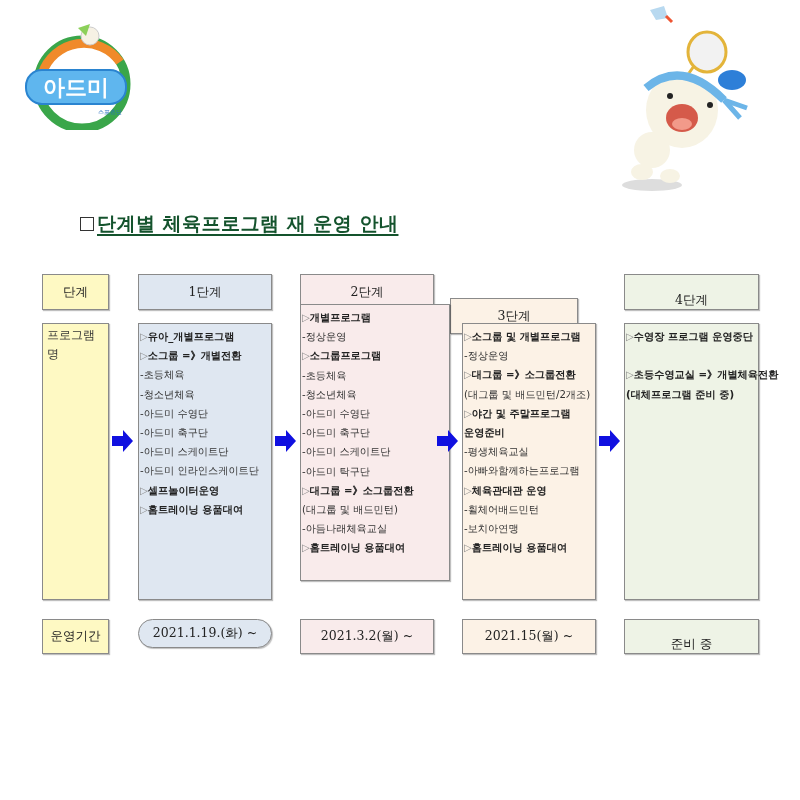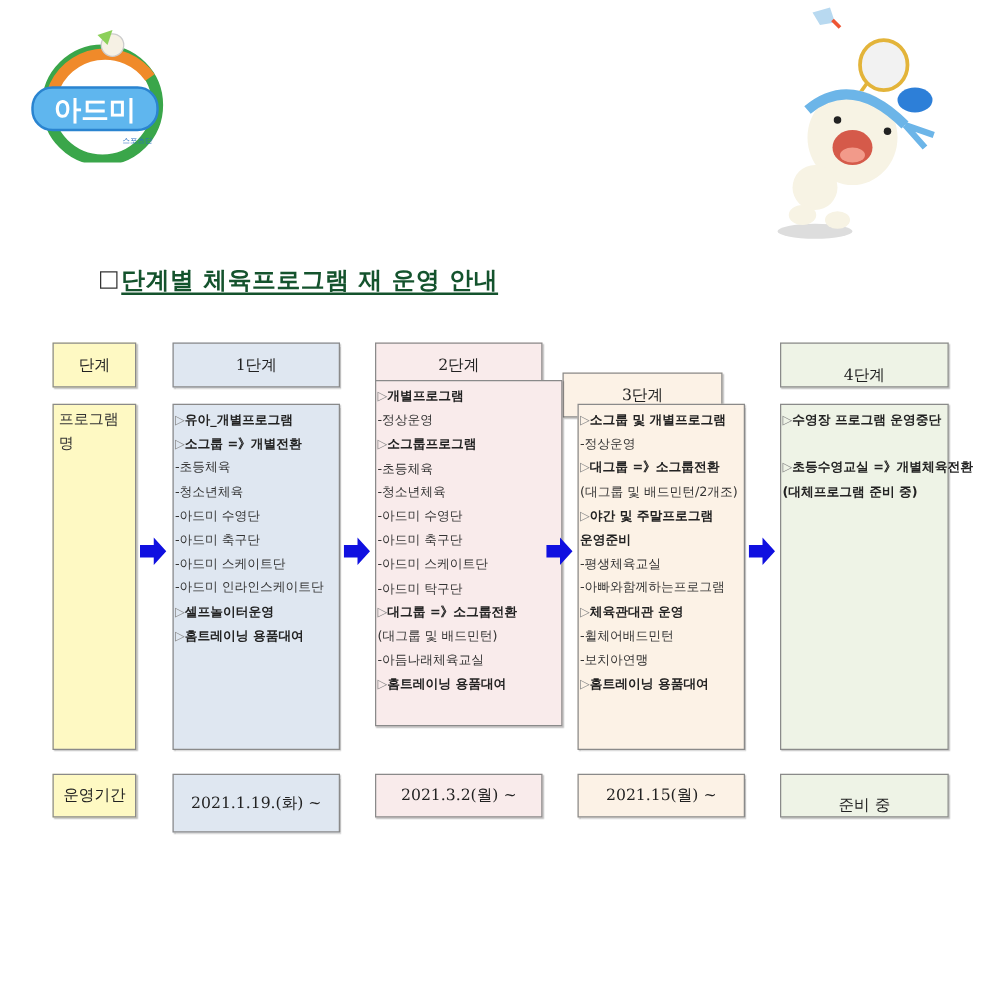--- a/index.html
+++ b/index.html
@@ -169,21 +169,21 @@
 </div>
 <div class="abs arrow" style="left:599px;top:429px;">
   <svg width="22" height="24" viewBox="0 0 22 24">
       <path d="M0 7 H11 V1 L21 12 L11 23 V17 H0 Z" fill="#1010e0"></path>
     </svg>
 </div>
 
 <div class="abs cell label-col" style="left:42px;top:619px;width:67px;height:35px;">
   <span>운영기간</span>
 </div>
-<div class="abs cell c1" style="left:138px;top:619px;width:134px;height:47px;">
+<div class="abs cell c1" style="left:138px;top:619px;width:134px;height:29px;border-radius:17px;">
   <span>2021.1.19.(화) ~</span>
 </div>
 <div class="abs cell c2" style="left:300px;top:619px;width:134px;height:35px;align-items:center;">
   <span>2021.3.2(월) ~</span>
 </div>
 <div class="abs cell c3" style="left:462px;top:619px;width:134px;height:35px;">
   <span>2021.15(월) ~</span>
 </div>
 <div class="abs cell c4" style="left:624px;top:619px;width:135px;height:35px;">
   <span>준비 중</span>

